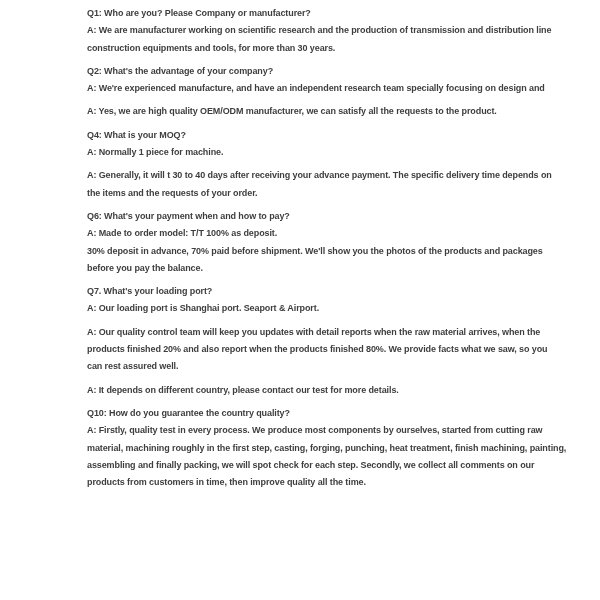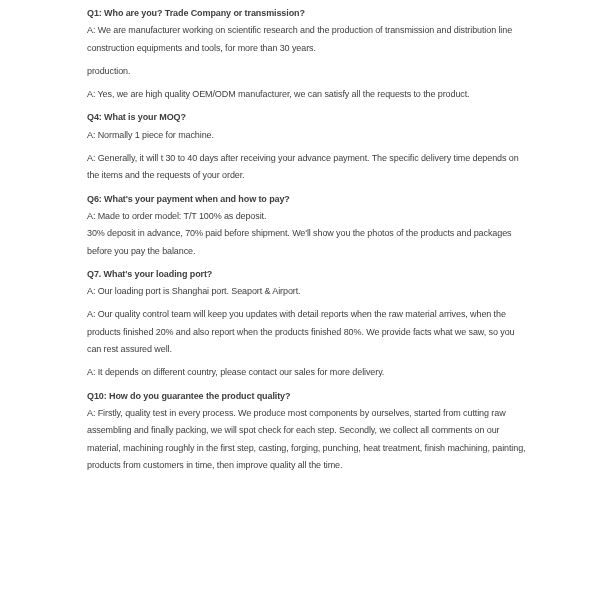--- a/index.html
+++ b/index.html
@@ -23,38 +23,39 @@
   }
   .faq-item {
     margin: 0 0 6px 0;
   }
   .faq-question {
     font-weight: 700;
     line-height: 17.3px;
     white-space: nowrap;
   }
   .faq-answer-line {
-    font-weight: 400;
+    font-weight: 700;
     line-height: 17.3px;
     white-space: nowrap;
   }
 </style>
 </head>
 <body>
 
 <div class="doc">
 
   <div class="faq-item">
-    <div class="faq-question">Q1: Who are you? Trade Company or transmission?</div>
+    <div class="faq-question">Q1: Who are you? Please Company or manufacturer?</div>
     <div class="faq-answer-line">A: We are manufacturer working on scientific research and the production of transmission and distribution line</div>
     <div class="faq-answer-line">construction equipments and tools, for more than 30 years.</div>
   </div>
 
   <div class="faq-item">
-    <div class="faq-answer-line">production.</div>
+    <div class="faq-question">Q2: What's the advantage of your company?</div>
+    <div class="faq-answer-line">A: We're experienced manufacture, and have an independent research team specially focusing on design and</div>
   </div>
 
   <div class="faq-item">
     <div class="faq-answer-line">A: Yes, we are high quality OEM/ODM manufacturer, we can satisfy all the requests to the product.</div>
   </div>
 
   <div class="faq-item">
     <div class="faq-question">Q4: What is your MOQ?</div>
     <div class="faq-answer-line">A: Normally 1 piece for machine.</div>
   </div>
@@ -76,24 +77,24 @@
     <div class="faq-answer-line">A: Our loading port is Shanghai port. Seaport &amp; Airport.</div>
   </div>
 
   <div class="faq-item">
     <div class="faq-answer-line">A: Our quality control team will keep you updates with detail reports when the raw material arrives, when the</div>
     <div class="faq-answer-line">products finished 20% and also report when the products finished 80%. We provide facts what we saw, so you</div>
     <div class="faq-answer-line">can rest assured well.</div>
   </div>
 
   <div class="faq-item">
-    <div class="faq-answer-line">A: It depends on different country, please contact our sales for more delivery.</div>
+    <div class="faq-answer-line">A: It depends on different country, please contact our test for more details.</div>
   </div>
 
   <div class="faq-item">
-    <div class="faq-question">Q10: How do you guarantee the product quality?</div>
+    <div class="faq-question">Q10: How do you guarantee the country quality?</div>
     <div class="faq-answer-line">A: Firstly, quality test in every process. We produce most components by ourselves, started from cutting raw</div>
+    <div class="faq-answer-line">material, machining roughly in the first step, casting, forging, punching, heat treatment, finish machining, painting,</div>
     <div class="faq-answer-line">assembling and finally packing, we will spot check for each step. Secondly, we collect all comments on our</div>
-    <div class="faq-answer-line">material, machining roughly in the first step, casting, forging, punching, heat treatment, finish machining, painting,</div>
     <div class="faq-answer-line">products from customers in time, then improve quality all the time.</div>
   </div>
 
 </div>
 
 </body></html>

